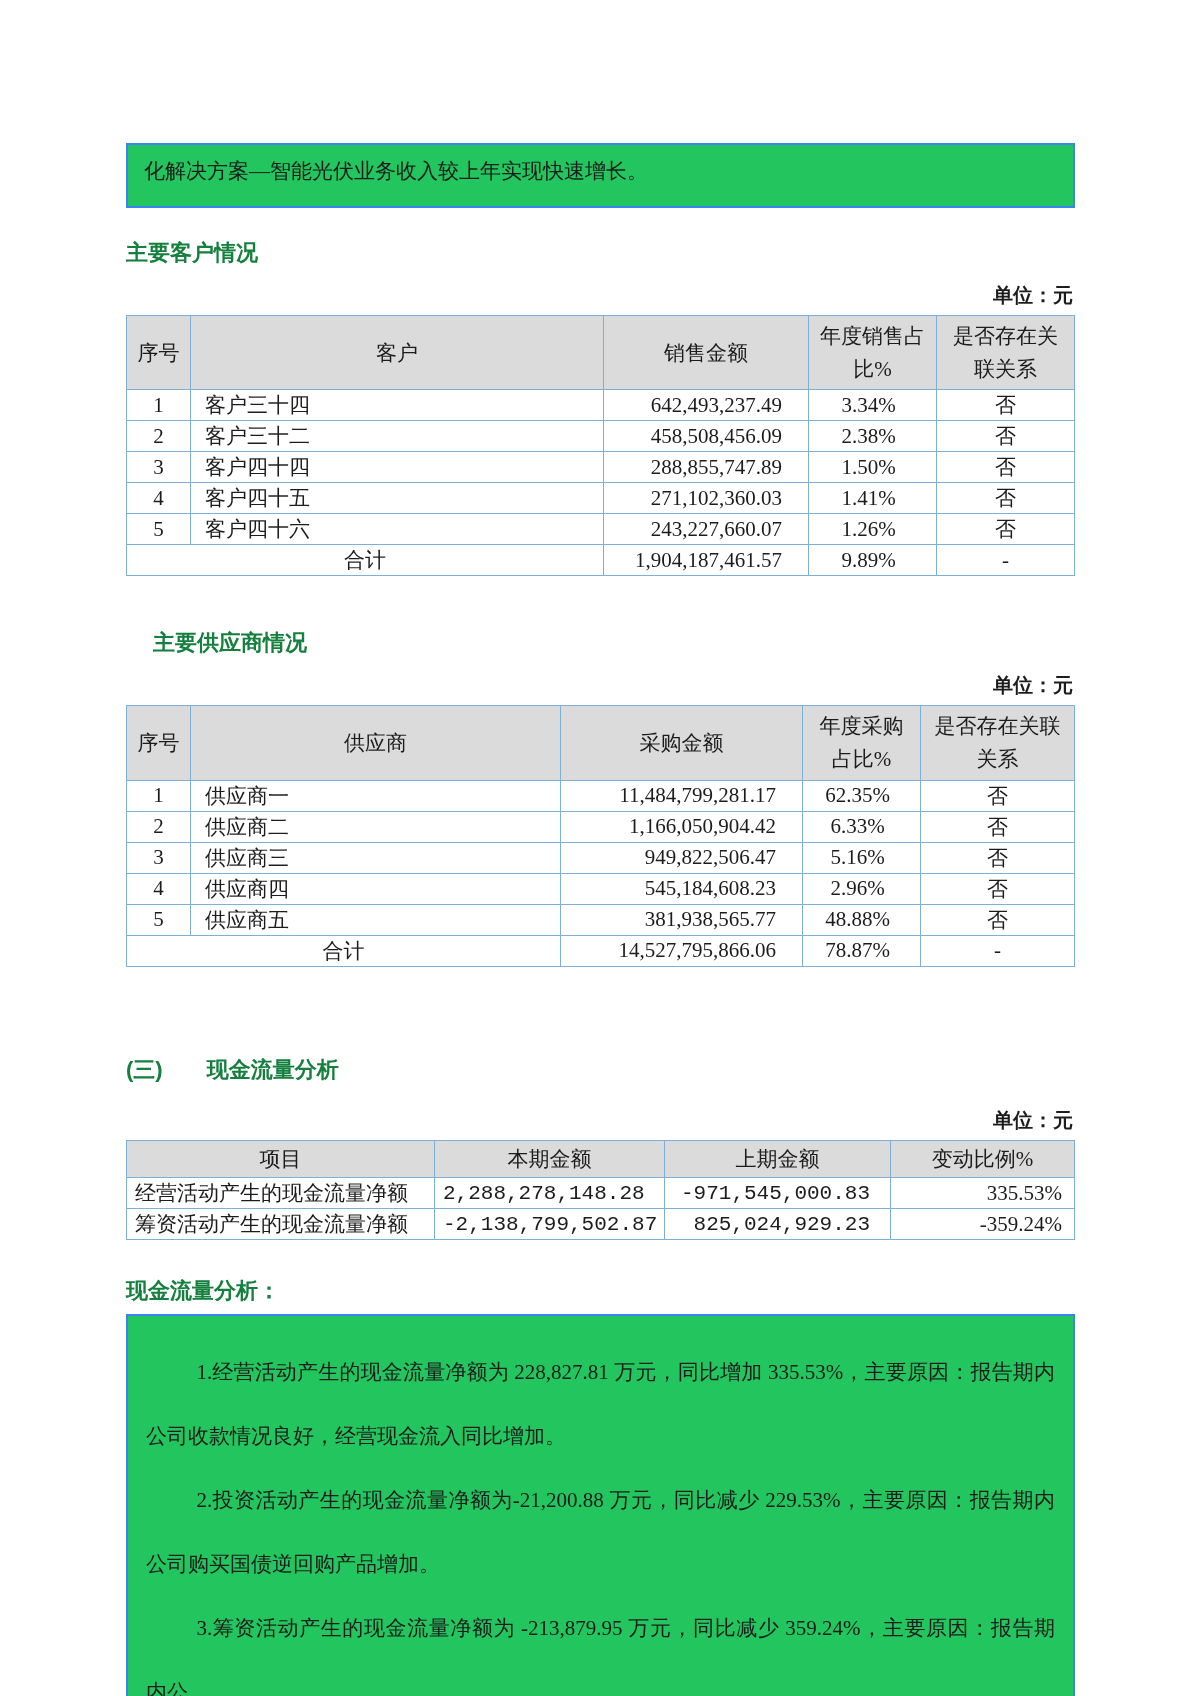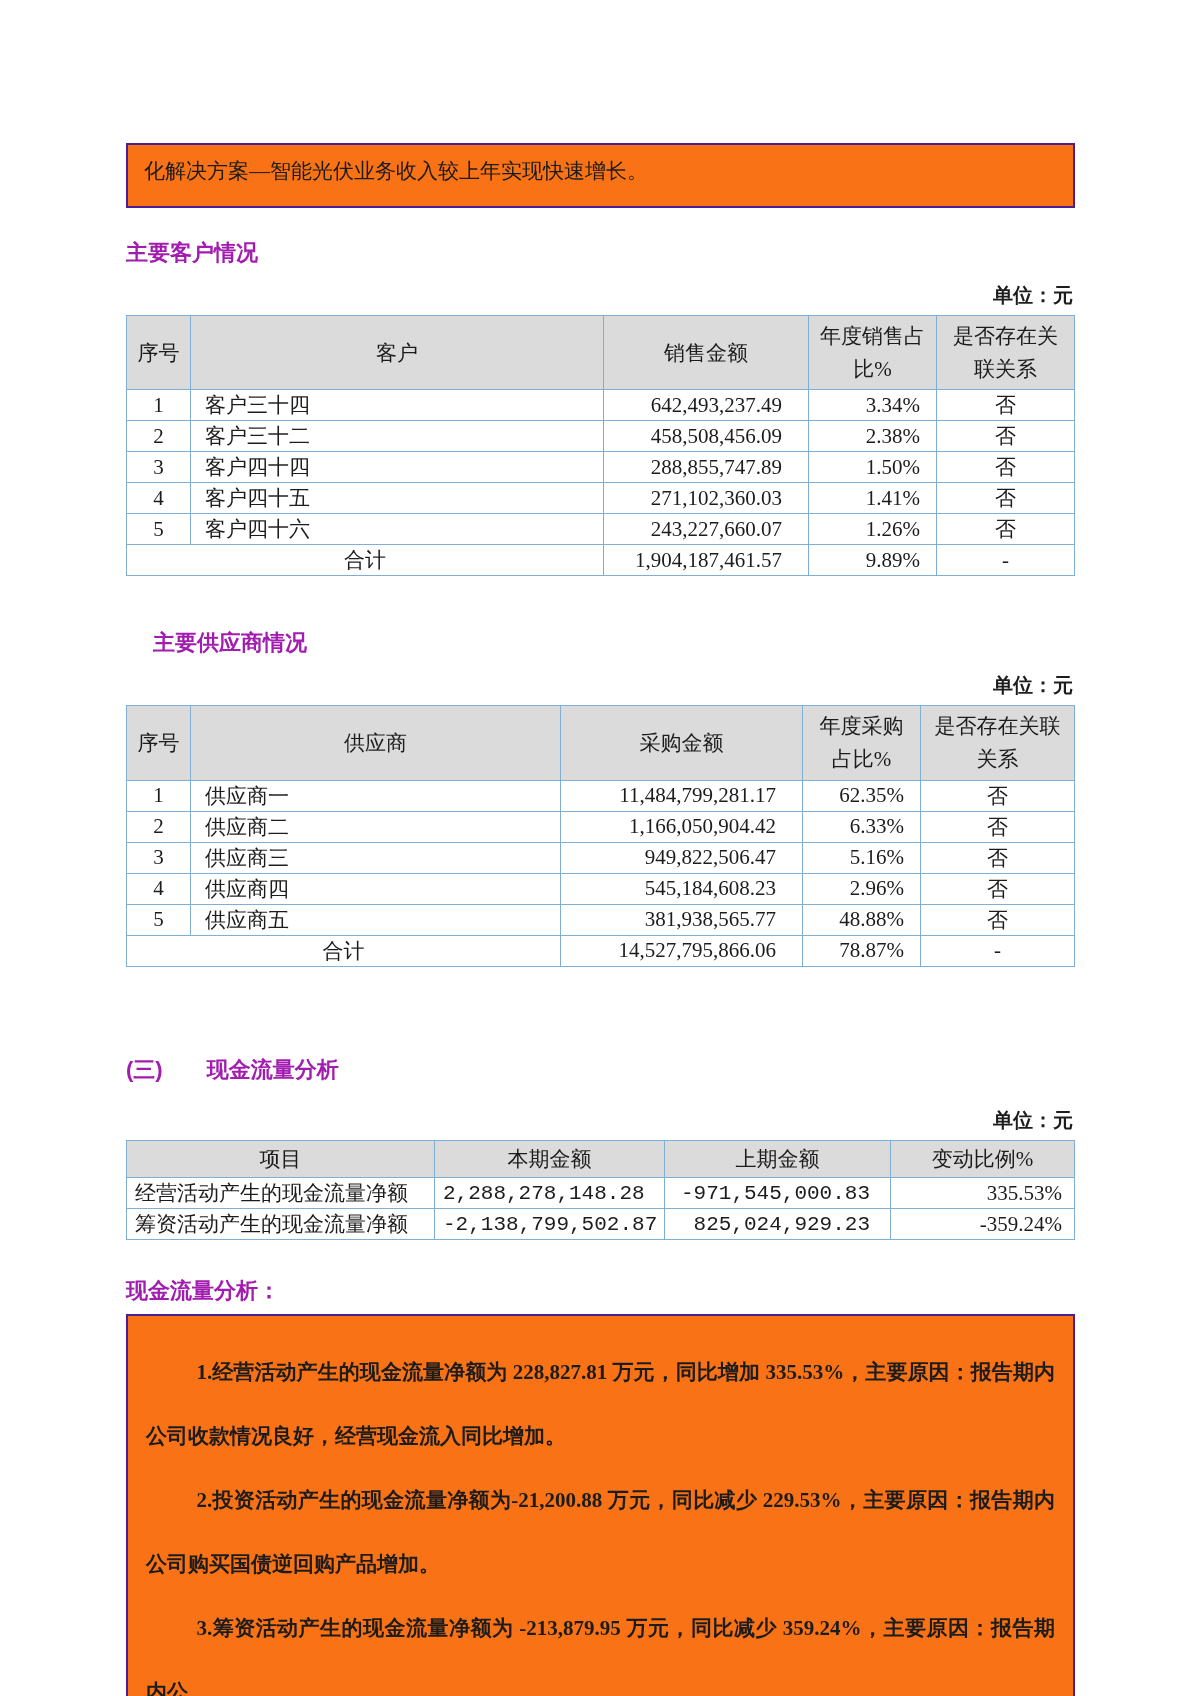--- a/index.html
+++ b/index.html
@@ -15,36 +15,36 @@
   }
   .content {
     position: absolute;
     left: 126px;
     top: 0;
     width: 949px;
   }
 
   
   .callout {
-    border: 2px solid #4c1d95;
-    background: #f97316;
+    border: 2px solid #3b82f6;
+    background: #22c55e;
   }
   .intro-box {
     margin-top: 143px;
     padding: 12px 16px 20px 16px;
     font-size: 21px;
     line-height: 1.4;
   }
 
   
   .h-bold {
     font-family: "Liberation Sans", "DejaVu Sans", sans-serif;
     font-weight: bold;
     font-size: 22px;
-    color: #a21caf;
+    color: #15803d;
   }
   .sec-customers { margin-top: 30px; }
   .sec-suppliers { margin-top: 52px; margin-left: 27px; }
   .sec-cashflow  { margin-top: 88px; }
   .sec-cashflow .sec-no { display: inline-block; margin-right: 44px; }
   .sec-analysis  { margin-top: 36px; }
 
   .unit-line {
     text-align: right;
     font-size: 20px;
@@ -70,40 +70,39 @@
     background: #dbdbdb;
     text-align: center;
     padding: 4px 10px;
     line-height: 1.55;
   }
   tbody td { height: 30px; padding: 1px 8px; }
 
   td.c-no      { text-align: center; }
   td.c-name    { text-align: left; padding-left: 14px; }
   td.c-amount  { text-align: right; padding-right: 26px; }
-  td.c-ratio   { text-align: right; padding-right: 16px; }
+  td.c-ratio   { text-align: center; padding-right: 16px; }
   td.c-related { text-align: center; }
   td.c-total-label { text-align: center; }
 
   .t-cash thead th { padding: 3px 10px; line-height: 1.45; margin-top: 11px; }
   .t-cash td.c-item   { text-align: left; }
   .t-cash td.c-num    { text-align: right; padding-right: 20px; font-family: Liberation Mono, monospace; }
   .t-cash td.c-change { text-align: right; padding-right: 12px; }
 
   
   .analysis-box {
     margin-top: 8px;
     padding: 24px 18px 6px 18px;
     font-size: 21px;
   }
   .analysis-box p {
     text-indent: 2.4em;
     line-height: 3.05;
     text-align: justify;
-    font-weight: bold;
   }
 </style>
 </head>
 <body>
 
 <div class="page">
   <div class="content">
 
     <div class="callout intro-box">
       <span>化解决方案—智能光伏业务收入较上年实现快速增长。</span>

